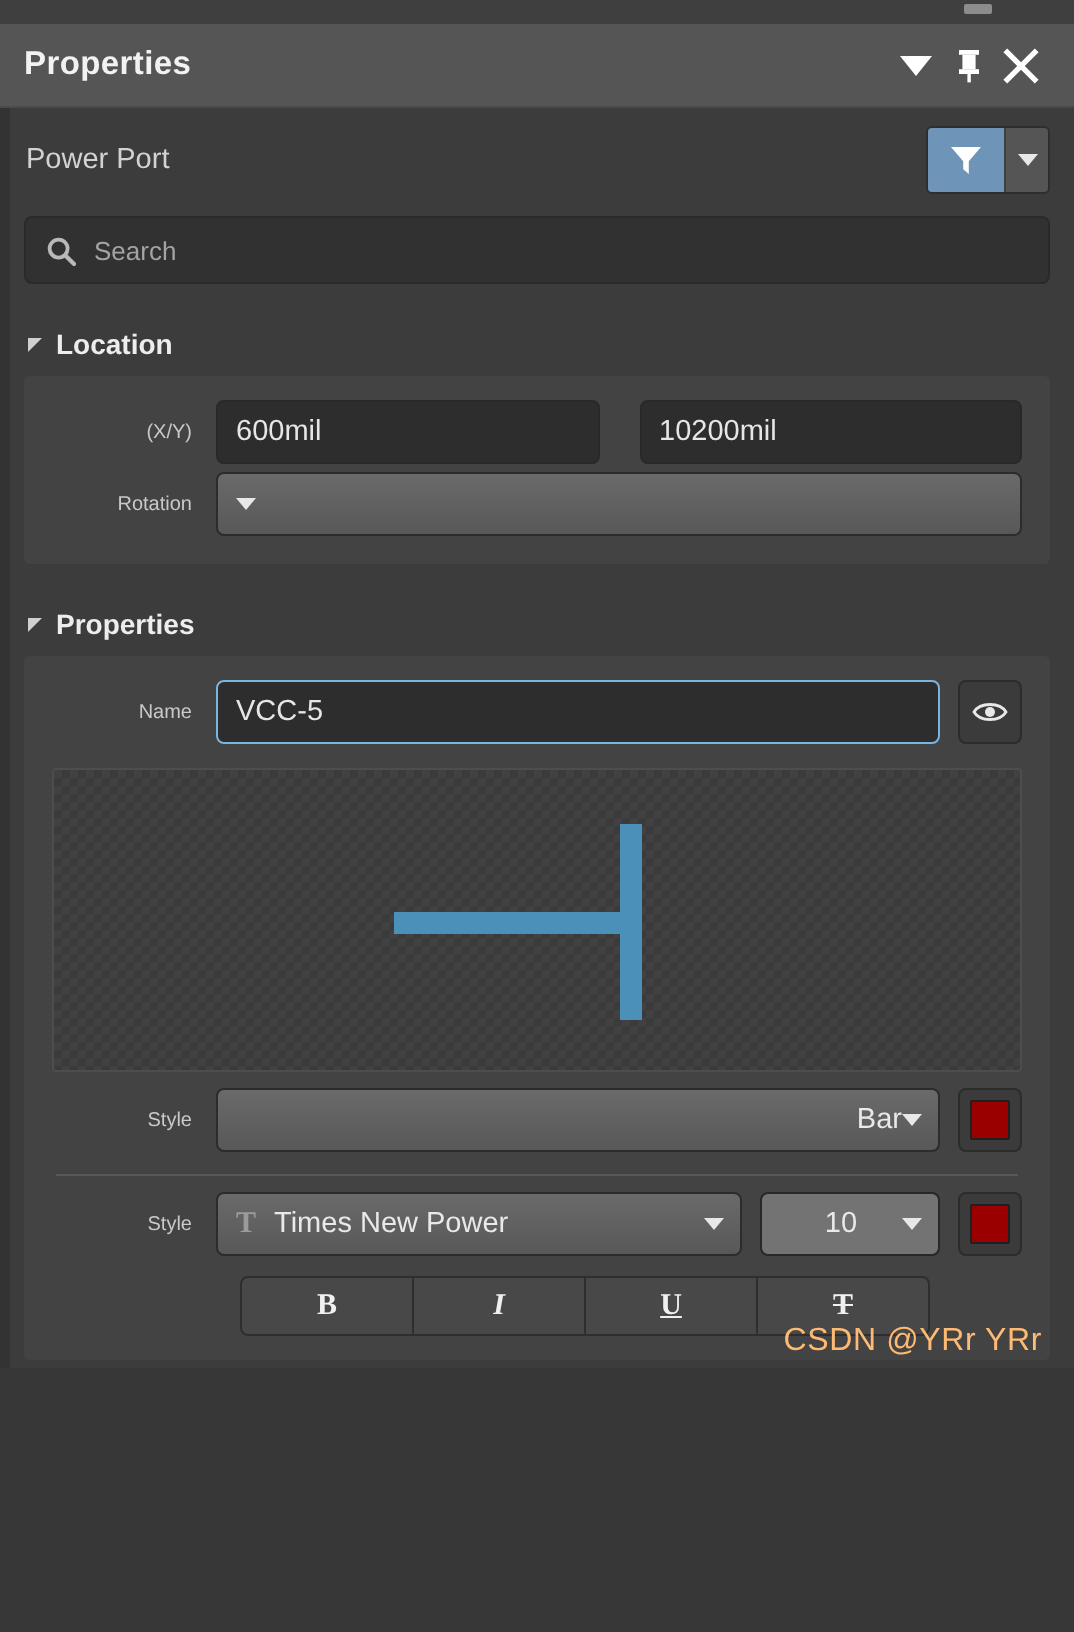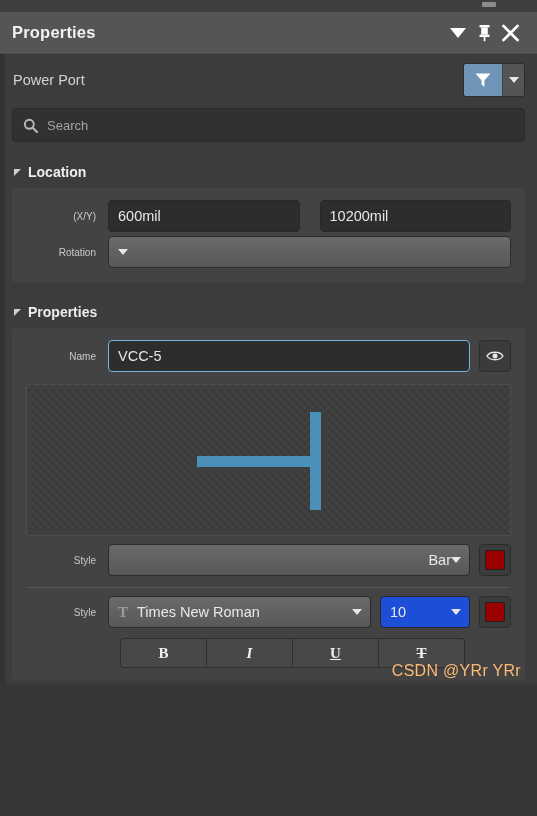--- a/index.html
+++ b/index.html
@@ -227,22 +227,23 @@
     border-radius: 4px;
     display: flex;
     align-items: center;
     padding: 0 8px 0 9px;
     font-size: 14.5px;
     color: #e9e9e9;
     background: linear-gradient(#6a6a6a, #585858);
     cursor: pointer;
   }
   .dd.dark {
-    background: #1d4ed8;
+    background: #737373;
     border-color: #282828;
+    text-align: center;
   }
   .dd .dd-text { flex: 1; white-space: nowrap; overflow: hidden; }
   .dd .t-glyph {
     font-family: "Liberation Serif", serif;
     font-weight: bold;
     font-size: 15px;
     color: #9b9b9b;
     margin-right: 9px;
   }
 
@@ -461,21 +462,21 @@
           <span class="swatch" style="background:#9b0000"></span>
         </div>
       </div>
 
       <div class="divider"></div>
 
       <div class="frow font-row">
         <div class="flabel">Style</div>
         <div class="dd font-name">
           <span class="t-glyph">T</span>
-          <span class="dd-text">Times New Roman</span>
+          <span class="dd-text">Times New Power</span>
           <span class="caret"></span>
         </div>
         <div class="dd dark font-size">
           <span class="dd-text">10</span>
           <span class="caret"></span>
         </div>
         <div class="sqbtn">
           <span class="swatch" style="background:#9b0000"></span>
         </div>
       </div>

